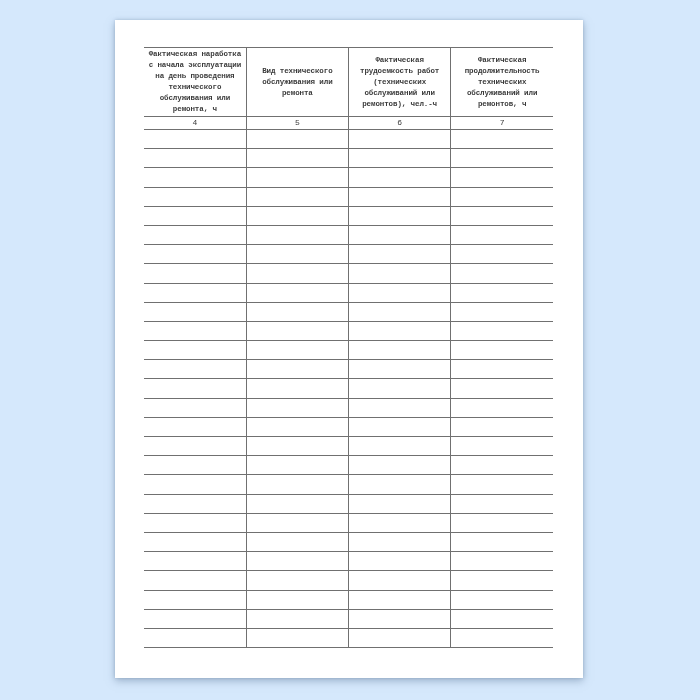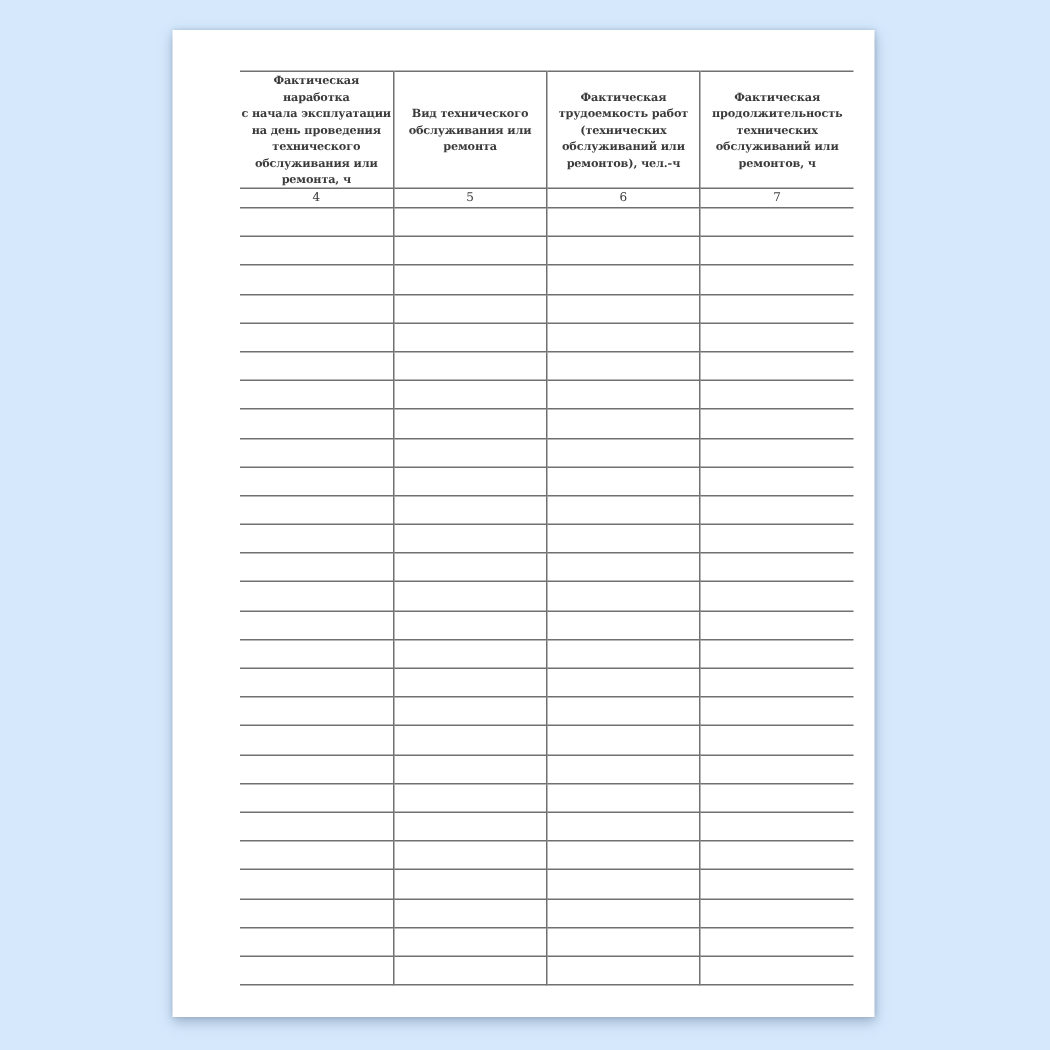--- a/index.html
+++ b/index.html
@@ -23,27 +23,28 @@
     left: 115px;
     top: 20px;
     width: 468px;
     height: 658px;
     background: var(--paper, #ffffff);
     box-shadow: 0 3px 8px rgba(104, 128, 158, 0.50),
                 0 0 3px rgba(104, 128, 158, 0.35);
   }
   table.form {
     position: absolute;
-    left: 45px;
+    left: 29px;
     top: 27px;
     width: 409px;
     border-collapse: collapse;
     table-layout: fixed;
     border-top: 1px solid var(--line, #707070);
     color: var(--text, #3b3b3b);
+    font-family: Liberation Mono, monospace;
   }
   table.form th,
   table.form td {
     padding: 0;
     margin: 0;
   }
   
   table.form th:not(:last-child),
   table.form td:not(:last-child) {
     border-right: 1px solid var(--line, #707070);

